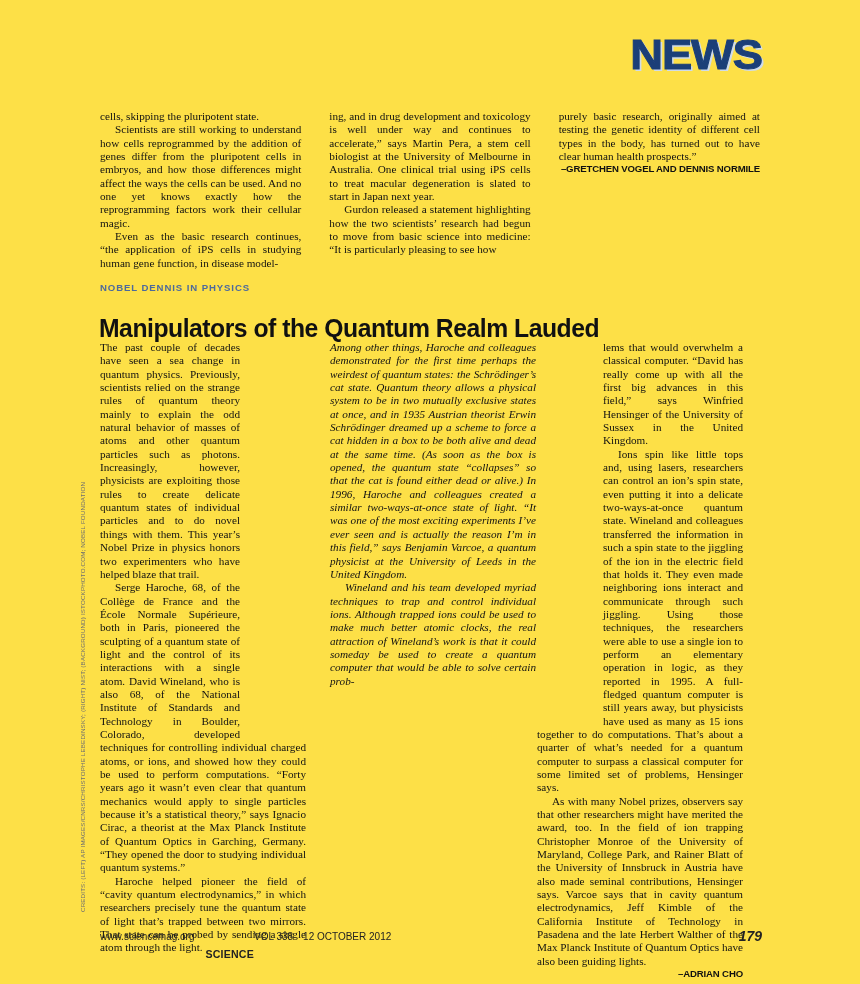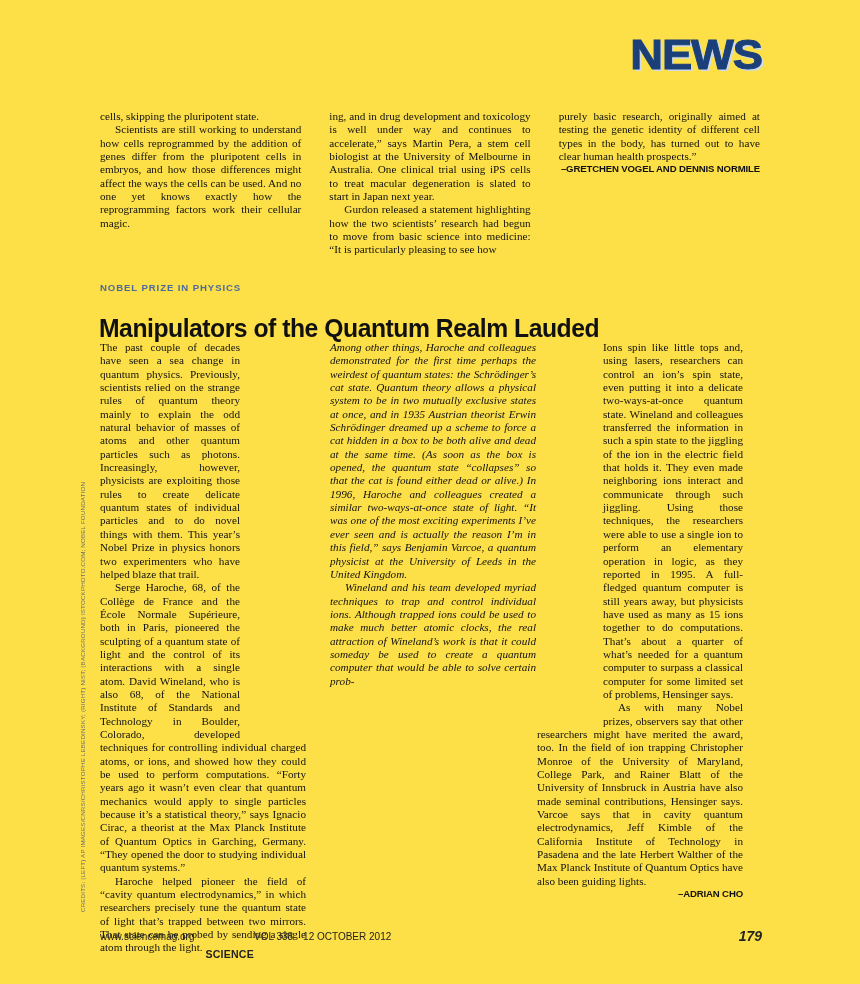--- a/index.html
+++ b/index.html
@@ -171,35 +171,36 @@
 
   <div class="masthead">
     <div class="news-logo">NEWS</div>
   </div>
 
   <div class="topstory">
 
     <div class="col">
       <p>cells, skipping the pluripotent state.</p>
       <p>Scientists are still working to understand how cells reprogrammed by the addition of genes differ from the pluripotent cells in embryos, and how those differences might affect the ways the cells can be used. And no one yet knows exactly how the reprogramming factors work their cellular magic.</p>
+      <p>Even as the basic research continues, “the application of iPS cells in studying human gene function, in disease model-</p>
     </div>
 
     <div class="col">
       <p class="noindent">ing, and in drug development and toxicology is well under way and continues to accelerate,” says Martin Pera, a stem cell biologist at the University of Melbourne in Australia. One clinical trial using iPS cells to treat macular degeneration is slated to start in Japan next year.</p>
       <p>Gurdon released a statement highlighting how the two scientists’ research had begun to move from basic science into medicine: “It is particularly pleasing to see how</p>
     </div>
 
     <div class="col">
       <p class="noindent">purely basic research, originally aimed at testing the genetic identity of different cell types in the body, has turned out to have clear human health prospects.”</p>
       <div class="byline">–GRETCHEN VOGEL AND DENNIS NORMILE</div>
     </div>
 
   </div>
 
-  <div class="kicker">NOBEL PRIZE IN PHYSICS</div>
+  <div class="kicker">NOBEL DENNIS IN PHYSICS</div>
   <h1 class="headline">Manipulators of the Quantum Realm Lauded</h1>
 
   <div class="article">
 
     <div class="article-col col-left">
       <div class="col">
         <div class="shape-left"></div>
         <p>The past couple of decades have seen a sea change in quantum physics. Previously, scientists relied on the strange rules of quantum theory mainly to explain the odd natural behavior of masses of atoms and other quantum particles such as photons. Increasingly, however, physicists are exploiting those rules to create delicate quantum states of individual particles and to do novel things with them. This year’s Nobel Prize in physics honors two experimenters who have helped blaze that trail.</p>
         <p>Serge Haroche, 68, of the Collège de France and the École Normale Supérieure, both in Paris, pioneered the sculpting of a quantum state of light and the control of its interactions with a single atom. David Wineland, who is also 68, of the National Institute of Standards and Technology in Boulder, Colorado, developed techniques for controlling individual charged atoms, or ions, and showed how they could be used to perform computations. “Forty years ago it wasn’t even clear that quantum mechanics would apply to single particles because it’s a statistical theory,” says Ignacio Cirac, a theorist at the Max Planck Institute of Quantum Optics in Garching, Germany. “They opened the door to studying individual quantum systems.”</p>
         <p>Haroche helped pioneer the field of “cavity quantum electrodynamics,” in which researchers precisely tune the quantum state of light that’s trapped between two mirrors. That state can be probed by sending a single atom through the light.</p>
@@ -209,20 +210,21 @@
     <div class="article-col col-mid">
       <div class="col">
         <p class="noindent">Among other things, Haroche and colleagues demonstrated for the first time perhaps the weirdest of quantum states: the Schrödinger’s cat state. Quantum theory allows a physical system to be in two mutually exclusive states at once, and in 1935 Austrian theorist Erwin Schrödinger dreamed up a scheme to force a cat hidden in a box to be both alive and dead at the same time. (As soon as the box is opened, the quantum state “collapses” so that the cat is found either dead or alive.) In 1996, Haroche and colleagues created a similar two-ways-at-once state of light. “It was one of the most exciting experiments I’ve ever seen and is actually the reason I’m in this field,” says Benjamin Varcoe, a quantum physicist at the University of Leeds in the United Kingdom.</p>
         <p>Wineland and his team developed myriad techniques to trap and control individual ions. Although trapped ions could be used to make much better atomic clocks, the real attraction of Wineland’s work is that it could someday be used to create a quantum computer that would be able to solve certain prob-</p>
       </div>
     </div>
 
     <div class="article-col col-right">
       <div class="col">
         <div class="shape-right"></div>
+        <p class="noindent">lems that would overwhelm a classical computer. “David has really come up with all the first big advances in this field,” says Winfried Hensinger of the University of Sussex in the United Kingdom.</p>
         <p>Ions spin like little tops and, using lasers, researchers can control an ion’s spin state, even putting it into a delicate two-ways-at-once quantum state. Wineland and colleagues transferred the information in such a spin state to the jiggling of the ion in the electric field that holds it. They even made neighboring ions interact and communicate through such jiggling. Using those techniques, the researchers were able to use a single ion to perform an elementary operation in logic, as they reported in 1995. A full-fledged quantum computer is still years away, but physicists have used as many as 15 ions together to do computations. That’s about a quarter of what’s needed for a quantum computer to surpass a classical computer for some limited set of problems, Hensinger says.</p>
         <p>As with many Nobel prizes, observers say that other researchers might have merited the award, too. In the field of ion trapping Christopher Monroe of the University of Maryland, College Park, and Rainer Blatt of the University of Innsbruck in Austria have also made seminal contributions, Hensinger says. Varcoe says that in cavity quantum electrodynamics, Jeff Kimble of the California Institute of Technology in Pasadena and the late Herbert Walther of the Max Planck Institute of Quantum Optics have also been guiding lights.</p>
         <div class="byline">–ADRIAN CHO</div>
       </div>
     </div>
 
   </div>
 
   <div class="credits">CREDITS: (LEFT) AP IMAGES/CNRS/CHRISTOPHE LEBEDINSKY; (RIGHT) NIST; (BACKGROUND) ISTOCKPHOTO.COM; NOBEL FOUNDATION</div>
 

